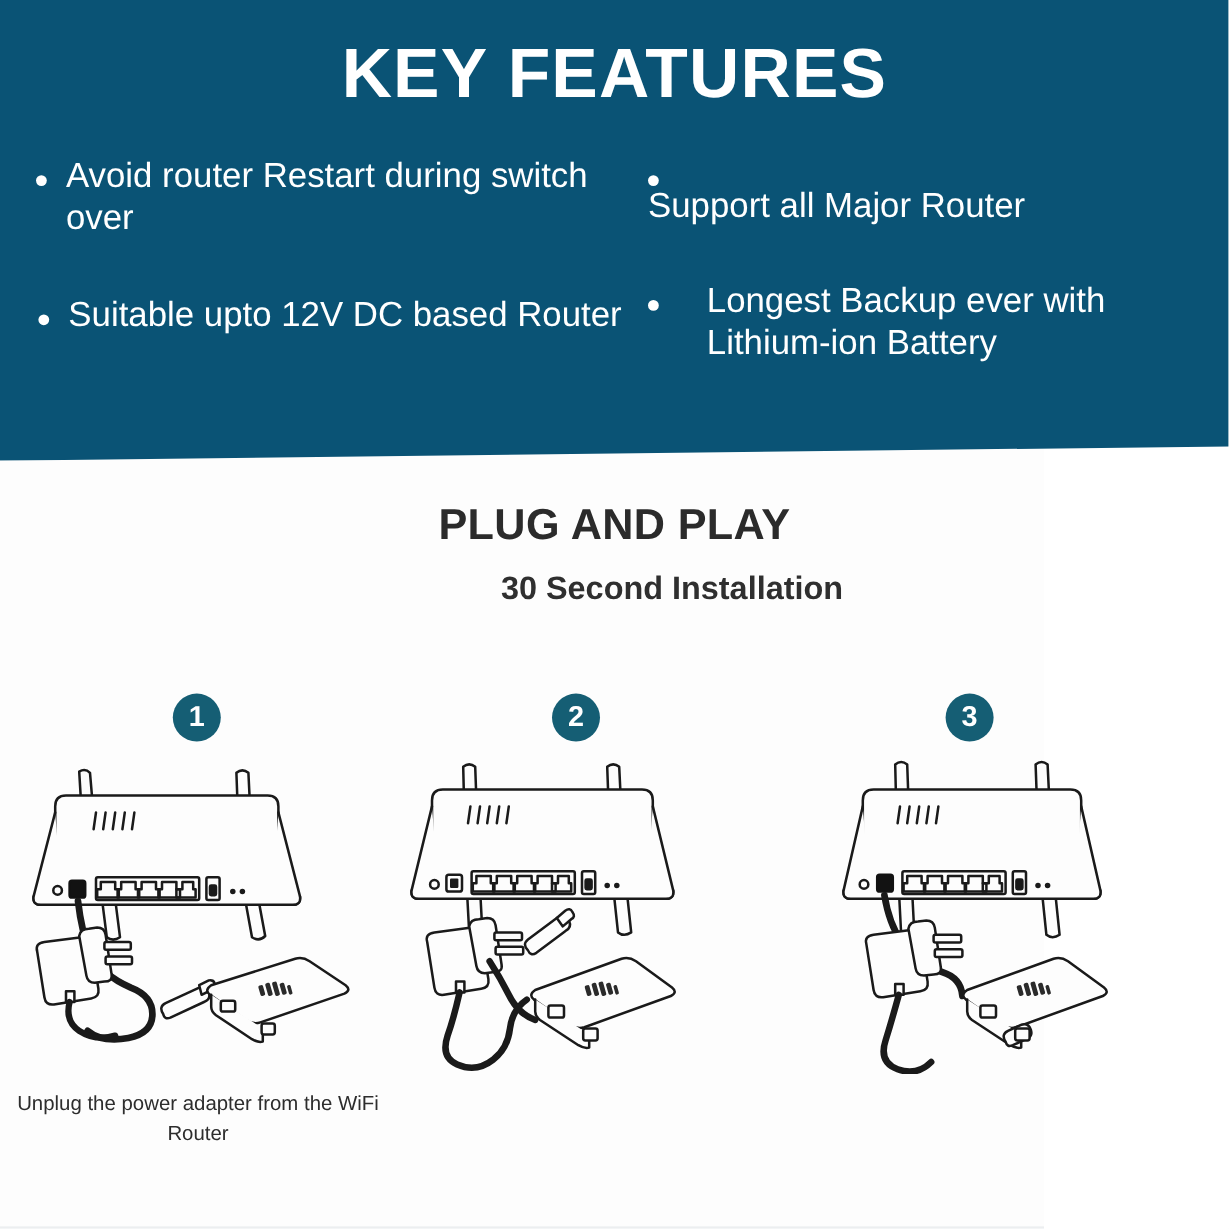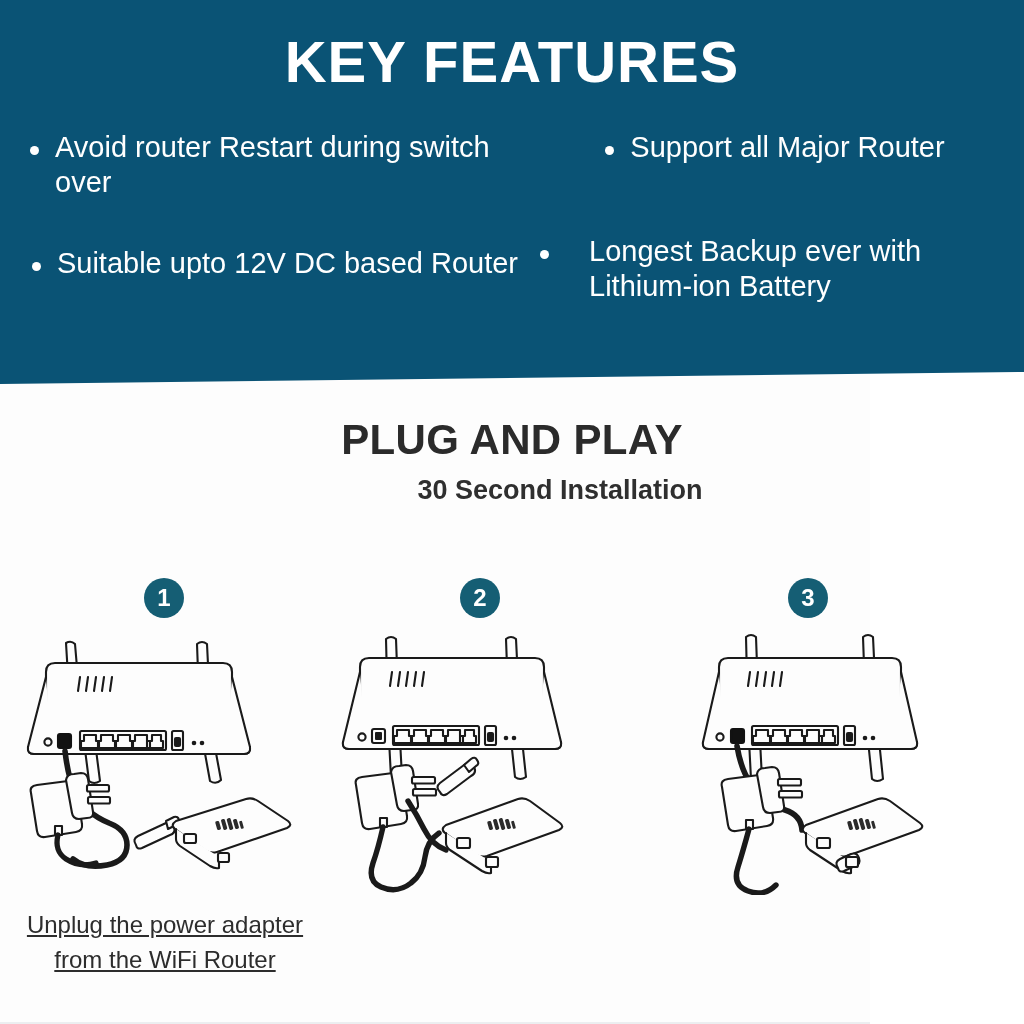--- a/index.html
+++ b/index.html
@@ -69,32 +69,32 @@
     background: #ffffff;
     margin-top: 16px;
     margin-right: 16px;
   }
   .feat .txt {
     font-size: 29px;
     line-height: 1.22;
     font-weight: normal;
   }
   .feat-0 { left: 30px;  top: 0px;   width: 490px; }
-  .feat-1 { left: 540px; top: 0px;   width: 470px; }
+  .feat-1 { left: 540px; top: 0px;   width: 470px; flex-direction: column; }
   .feat-2 { left: 30px;  top: 116px; width: 490px; }
   .feat-3 { left: 540px; top: 104px; width: 470px; gap: 24px; }
 
   
   .pnp-title {
     position: absolute;
     left: 0;
     top: 416px;
     width: 1024px;
     text-align: center;
-    font-size: 42px;
+    font-size: 36px;
     font-weight: bold;
     color: #2b2b2b;
     letter-spacing: 0.3px;
   }
   .pnp-sub {
     position: absolute;
     left: 0;
     top: 475px;
     width: 1024px;
     text-align: center;
@@ -147,24 +147,23 @@
     height: 270px;
   }
   .step-2 .art { left: 10px; }
 
   .cap {
     position: absolute;
     top: 338px;
     left: 0;
     width: 330px;
     text-align: center;
-    font-size: 24px;
+    font-size: 17px;
     line-height: 1.45;
     color: #2d2d2d;
-    text-decoration: underline;
   }
   .step-2 .cap { left: 8px; width: 340px; }
 </style>
 </head>
 <body>
 
 <div id="page">
 
   <div class="hero"></div>
 

